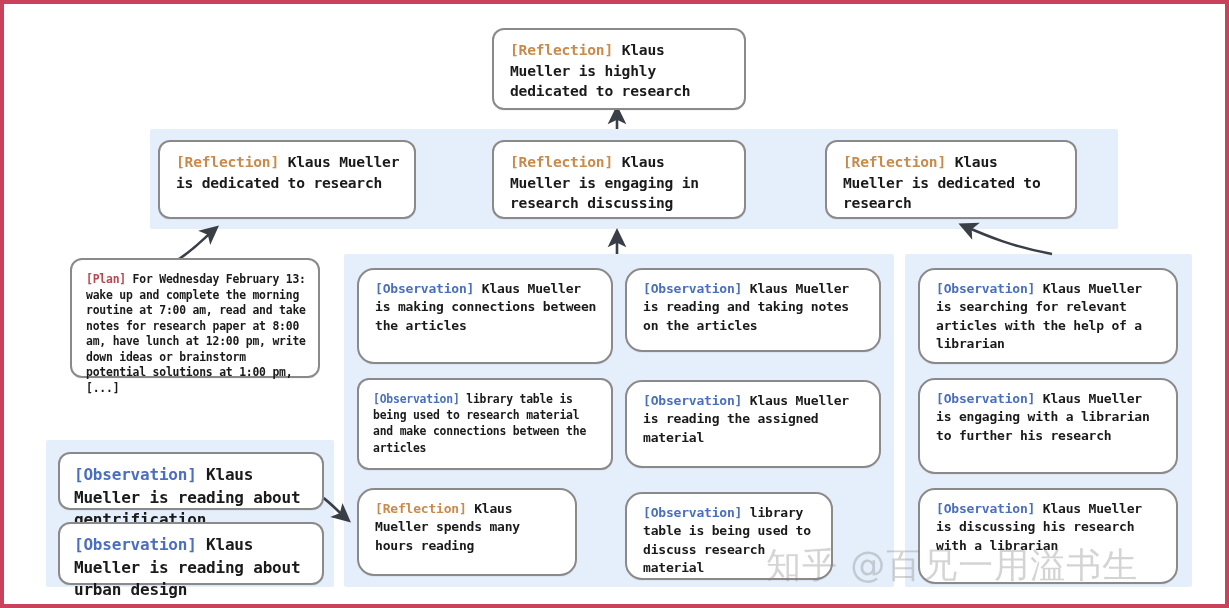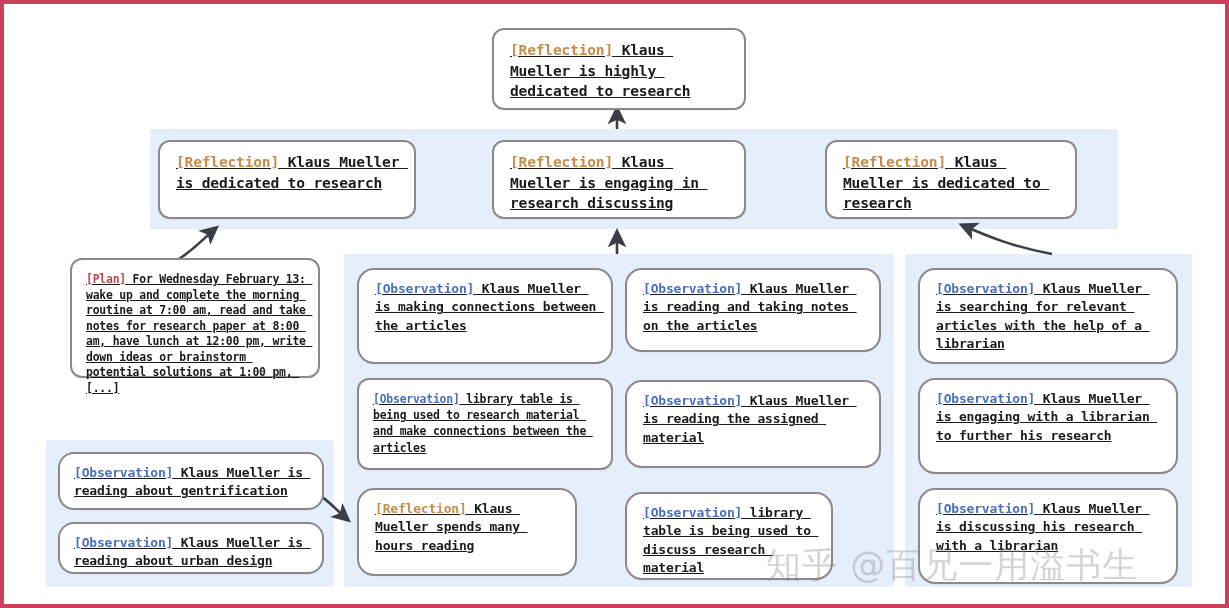--- a/index.html
+++ b/index.html
@@ -40,30 +40,29 @@
     background: #ffffff;
     border: 2.5px solid #8a8a8a;
     border-radius: 12px;
     padding: 10px 13px 10px 16px;
     color: #1a1a1a;
     font-weight: bold;
     line-height: 1.42;
     letter-spacing: -0.2px;
     white-space: pre-wrap;
     box-shadow: 0 1px 0 rgba(0,0,0,0.04);
-    text-decoration: underline;
   }
   .node .tag { font-weight: bold; }
   .tag-reflection { color: #c98a4b; }
   .tag-observation { color: #4a6fc0; }
   .tag-plan { color: #b8474f; }
 
   .fs15 { font-size: 14.6px; }
   .fs13 { font-size: 13.0px; border-radius: 17px; }
-  .fs12 { font-size: 13px; border-radius: 16px; }
+  .fs12 { font-size: 16px; }
   .fs11 { font-size: 11.4px; }
 
   
   #arrows {
     position: absolute;
     left: 0; top: 0;
     width: 1221px; height: 600px;
     pointer-events: none;
   }
 
@@ -116,21 +115,21 @@
     <div class="node fs15" style="left:154px; top:136px; width:258px; height:79px;"><span class="tag tag-reflection">[Reflection]</span><span> Klaus Mueller is dedicated to research</span></div>
 
     <div class="node fs15" style="left:488px; top:136px; width:254px; height:79px;"><span class="tag tag-reflection">[Reflection]</span><span> Klaus Mueller is engaging in research discussing</span></div>
 
     <div class="node fs15" style="left:821px; top:136px; width:252px; height:79px;"><span class="tag tag-reflection">[Reflection]</span><span> Klaus Mueller is dedicated to research</span></div>
 
     <div class="node fs11" style="left:66px; top:254px; width:250px; height:120px; padding:12px 10px 10px 14px; line-height:1.36;"><span class="tag tag-plan">[Plan]</span><span> For Wednesday February 13: wake up and complete the morning routine at 7:00 am, read and take notes for research paper at 8:00 am, have lunch at 12:00 pm, write down ideas or brainstorm potential solutions at 1:00 pm, [...]</span></div>
 
     <div class="node fs12" style="left:54px; top:448px; width:266px; height:58px; padding:10px 10px 8px 14px;"><span class="tag tag-observation">[Observation]</span><span> Klaus Mueller is reading about gentrification</span></div>
 
-    <div class="node fs12" style="left:54px; top:518px; width:266px; height:52px; padding:10px 10px 8px 14px;"><span class="tag tag-observation">[Observation]</span><span> Klaus Mueller is reading about urban design</span></div>
+    <div class="node fs12" style="left:54px; top:518px; width:266px; height:63px; padding:10px 10px 8px 14px;"><span class="tag tag-observation">[Observation]</span><span> Klaus Mueller is reading about urban design</span></div>
 
     <div class="node fs13" style="left:353px; top:264px; width:256px; height:96px;"><span class="tag tag-observation">[Observation]</span><span> Klaus Mueller is making connections between the articles</span></div>
 
     <div class="node fs11" style="left:353px; top:374px; width:256px; height:92px; padding:11px 12px 8px 14px;"><span class="tag tag-observation">[Observation]</span><span> library table is being used to research material and make connections between the articles</span></div>
 
     <div class="node fs13" style="left:353px; top:484px; width:220px; height:88px;"><span class="tag tag-reflection">[Reflection]</span><span> Klaus Mueller spends many hours reading</span></div>
 
     <div class="node fs13" style="left:621px; top:264px; width:256px; height:84px;"><span class="tag tag-observation">[Observation]</span><span> Klaus Mueller is reading and taking notes on the articles</span></div>
 
     <div class="node fs13" style="left:621px; top:376px; width:256px; height:88px;"><span class="tag tag-observation">[Observation]</span><span> Klaus Mueller is reading the assigned material</span></div>

